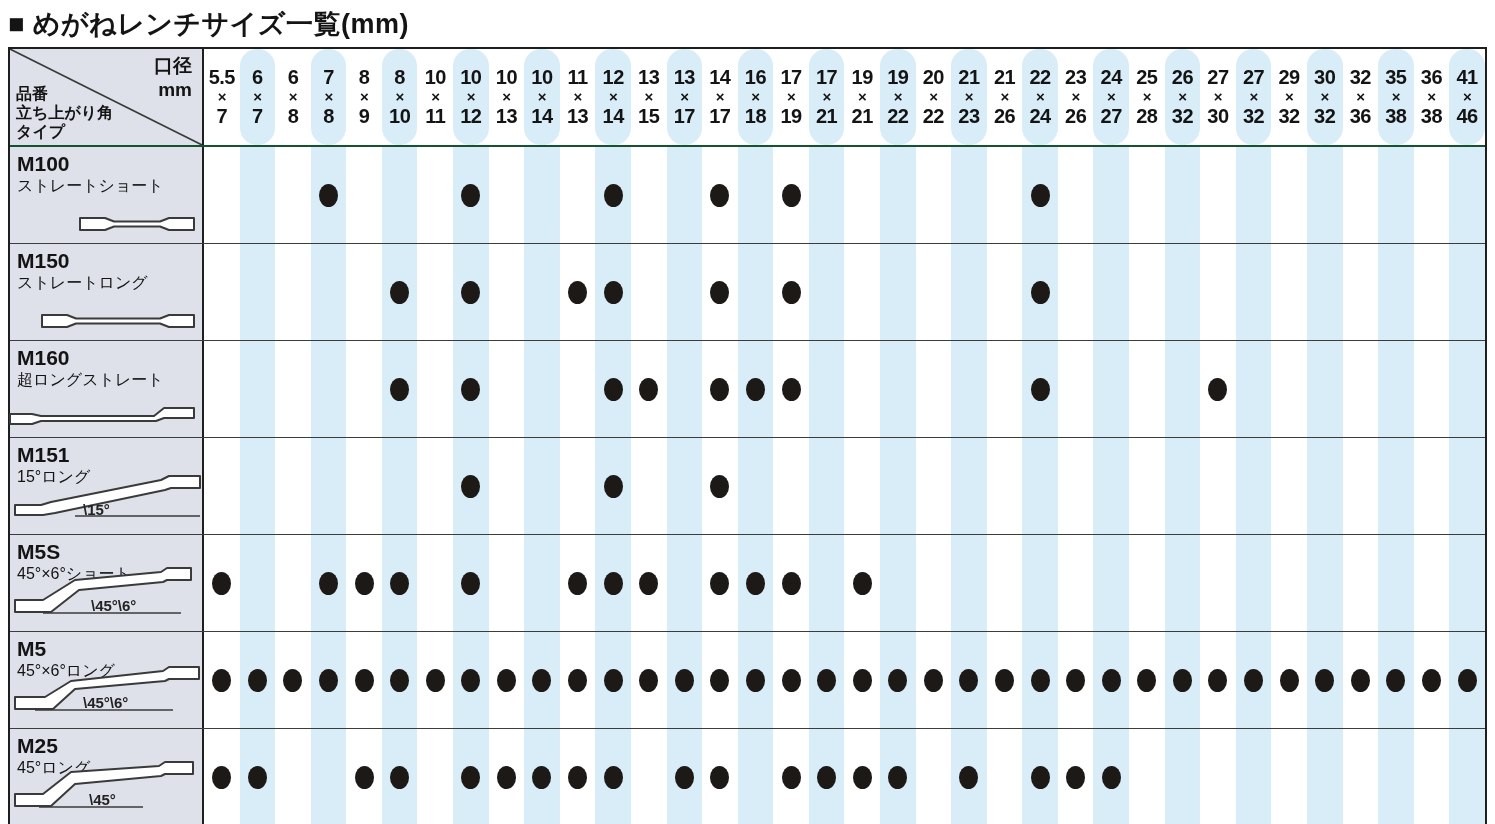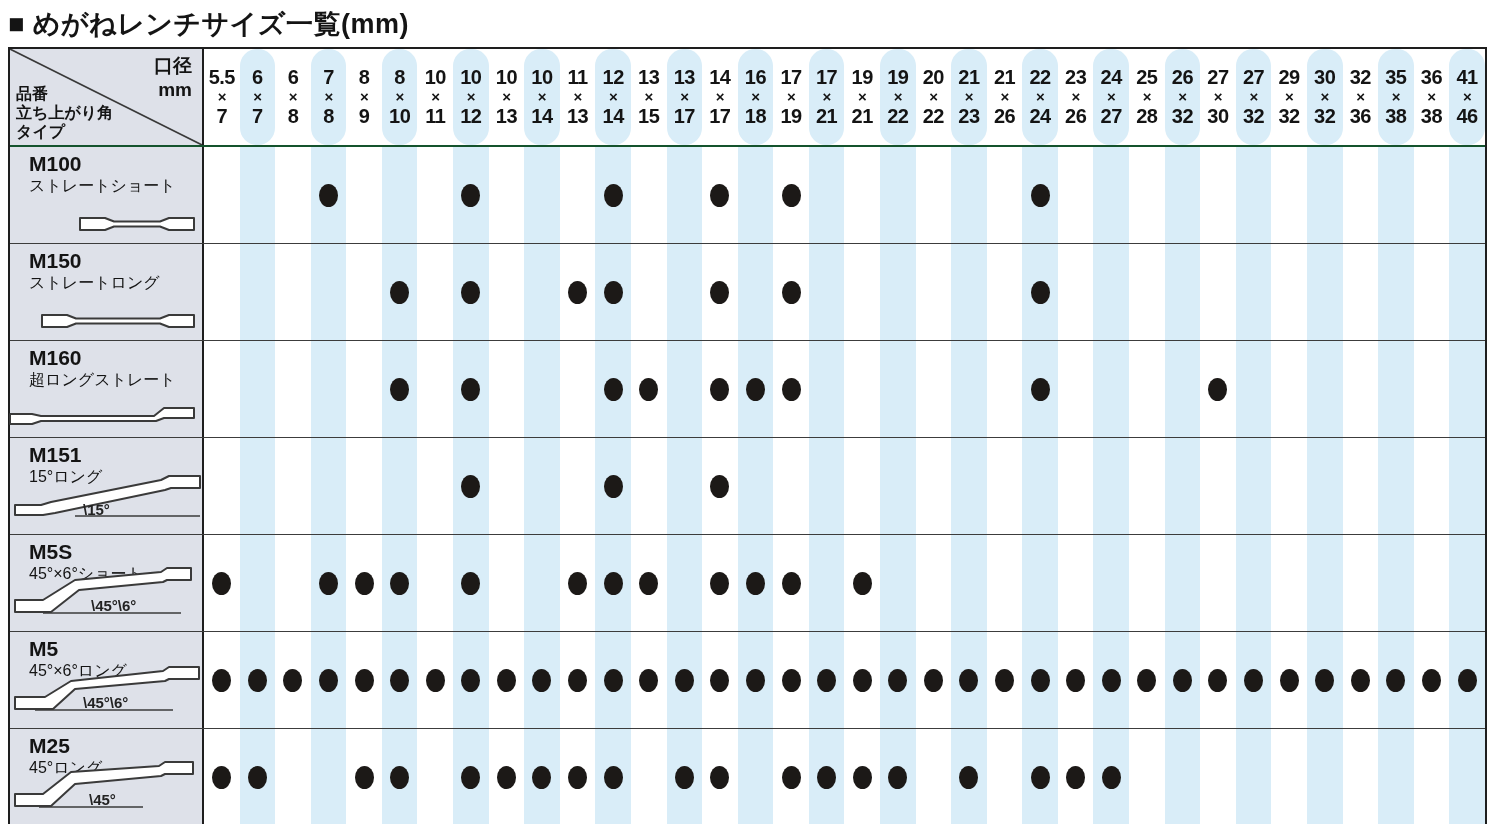--- a/index.html
+++ b/index.html
@@ -17,21 +17,21 @@
              font-weight:bold;line-height:1.18;margin-top:34px;}
   .cols{flex:1;display:flex;}
   .col-h{flex:1;display:flex;flex-direction:column;align-items:center;
          justify-content:center;font-weight:bold;font-size:20px;line-height:1.05;
          letter-spacing:-0.5px;border-radius:17px;}
   .col-h .x{font-size:15px;line-height:1.25;}
   .alt{background:#d9edf8;}
   .row{display:flex;height:96px;border-top:1.5px solid #3c3c3c;}
   .row:first-child{border-top:none;}
   .row-h{width:194px;min-width:194px;background:#dee1e9;position:relative;
-         border-right:2px solid #1e1e1e;box-sizing:border-box;padding:5px 4px 2px 19px;}
+         border-right:2px solid #1e1e1e;box-sizing:border-box;padding:5px 4px 2px 7px;}
   .model{font-size:21px;font-weight:bold;line-height:1.15;}
   .type{font-size:16px;font-weight:normal;line-height:1.2;}
   .icon-wrap{position:absolute;}
   .icon-right{right:6px;bottom:6px;}
   .icon-left{left:3px;bottom:12px;}
   .cell{flex:1;display:flex;align-items:center;justify-content:center;}
   .dot{width:19px;height:23px;border-radius:50%;background:#1c1917;}
 </style>
 </head>
 <body>

